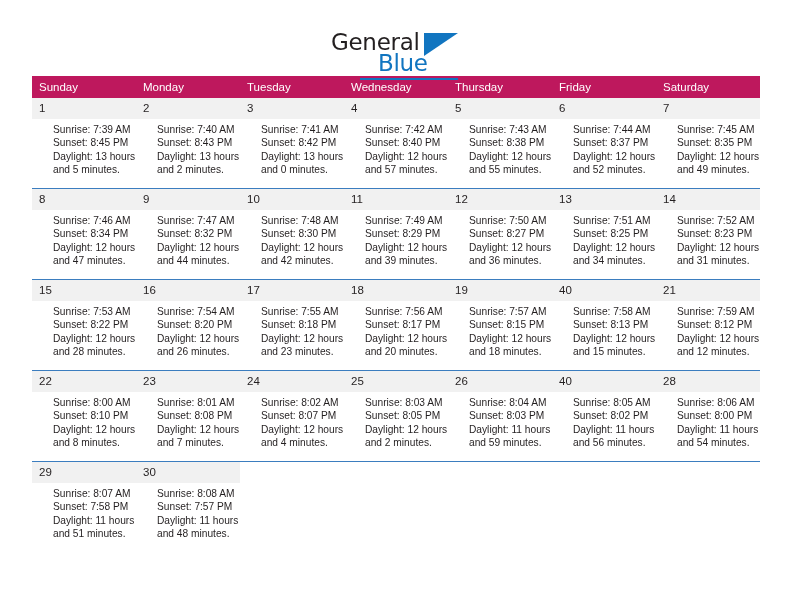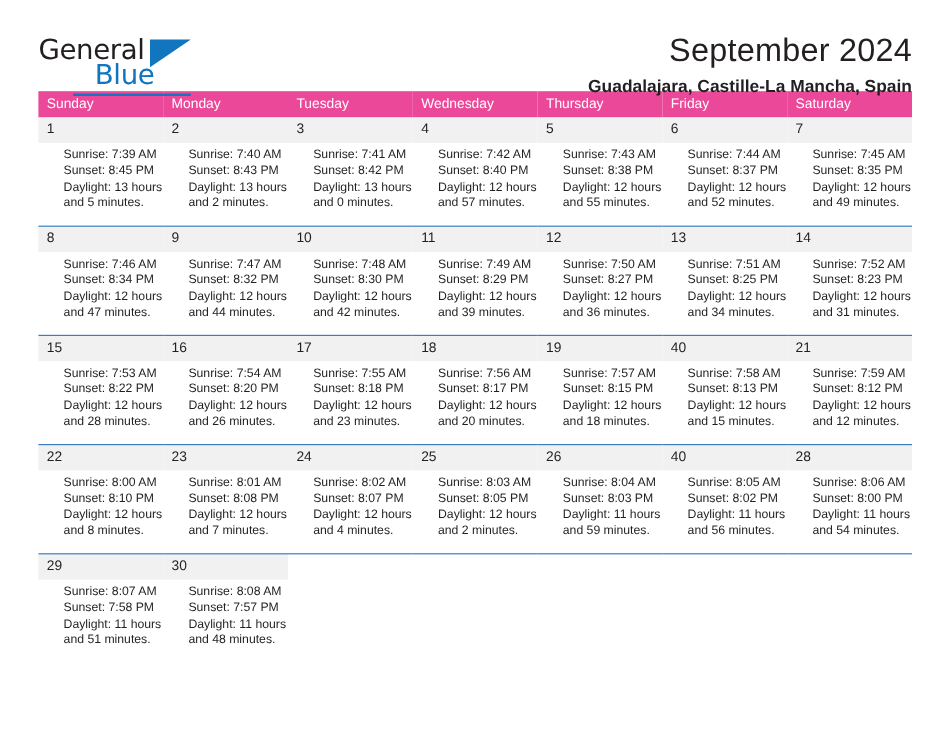--- a/index.html
+++ b/index.html
@@ -94,21 +94,21 @@
   }
 
   
   .calendar {
     margin-top: 4px;
     width: 728px;
     border-collapse: collapse;
     table-layout: fixed;
   }
   .calendar th {
-    background: #ec4899;
+    background: #be185d;
     color: #ffffff;
     font-size: 11.5px;
     font-weight: normal;
     text-align: left;
     padding: 5px 0 5px 7px;
     height: 11px;
     border: none;
   }
   .calendar td {
     vertical-align: top;
@@ -161,24 +161,20 @@
 
   <div class="header">
 
     <div class="logo">
       <span class="logo-general">General</span>
       <span class="logo-triangle"></span>
       <span class="logo-blue">Blue</span>
       <span class="logo-underline"></span>
     </div>
 
-    <div class="titles">
-      <div class="cal-title">September 2024</div>
-      <div class="cal-subtitle">Guadalajara, Castille-La Mancha, Spain</div>
-    </div>
 
   </div>
 
   <table class="calendar">
     <thead>
       <tr id="weekday-row">
           <th>Sunday</th>
           <th>Monday</th>
           <th>Tuesday</th>
           <th>Wednesday</th>

